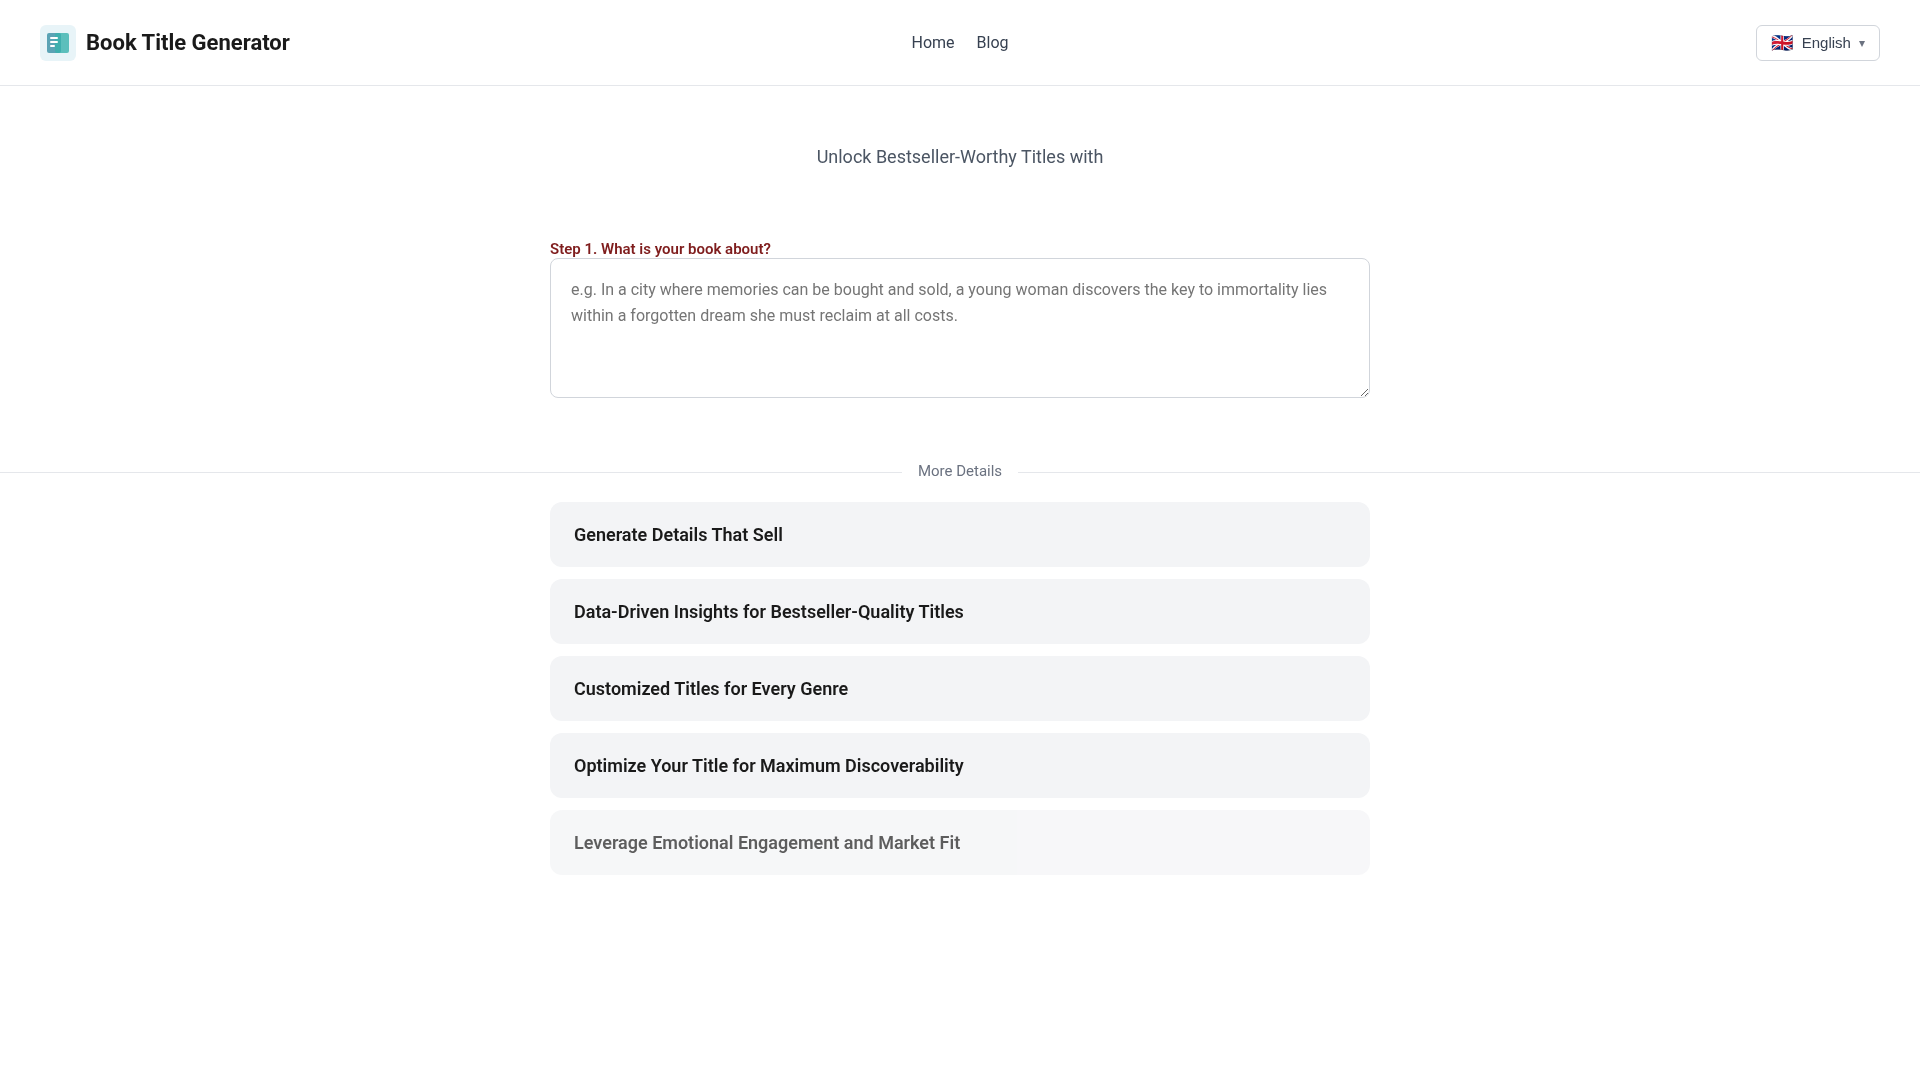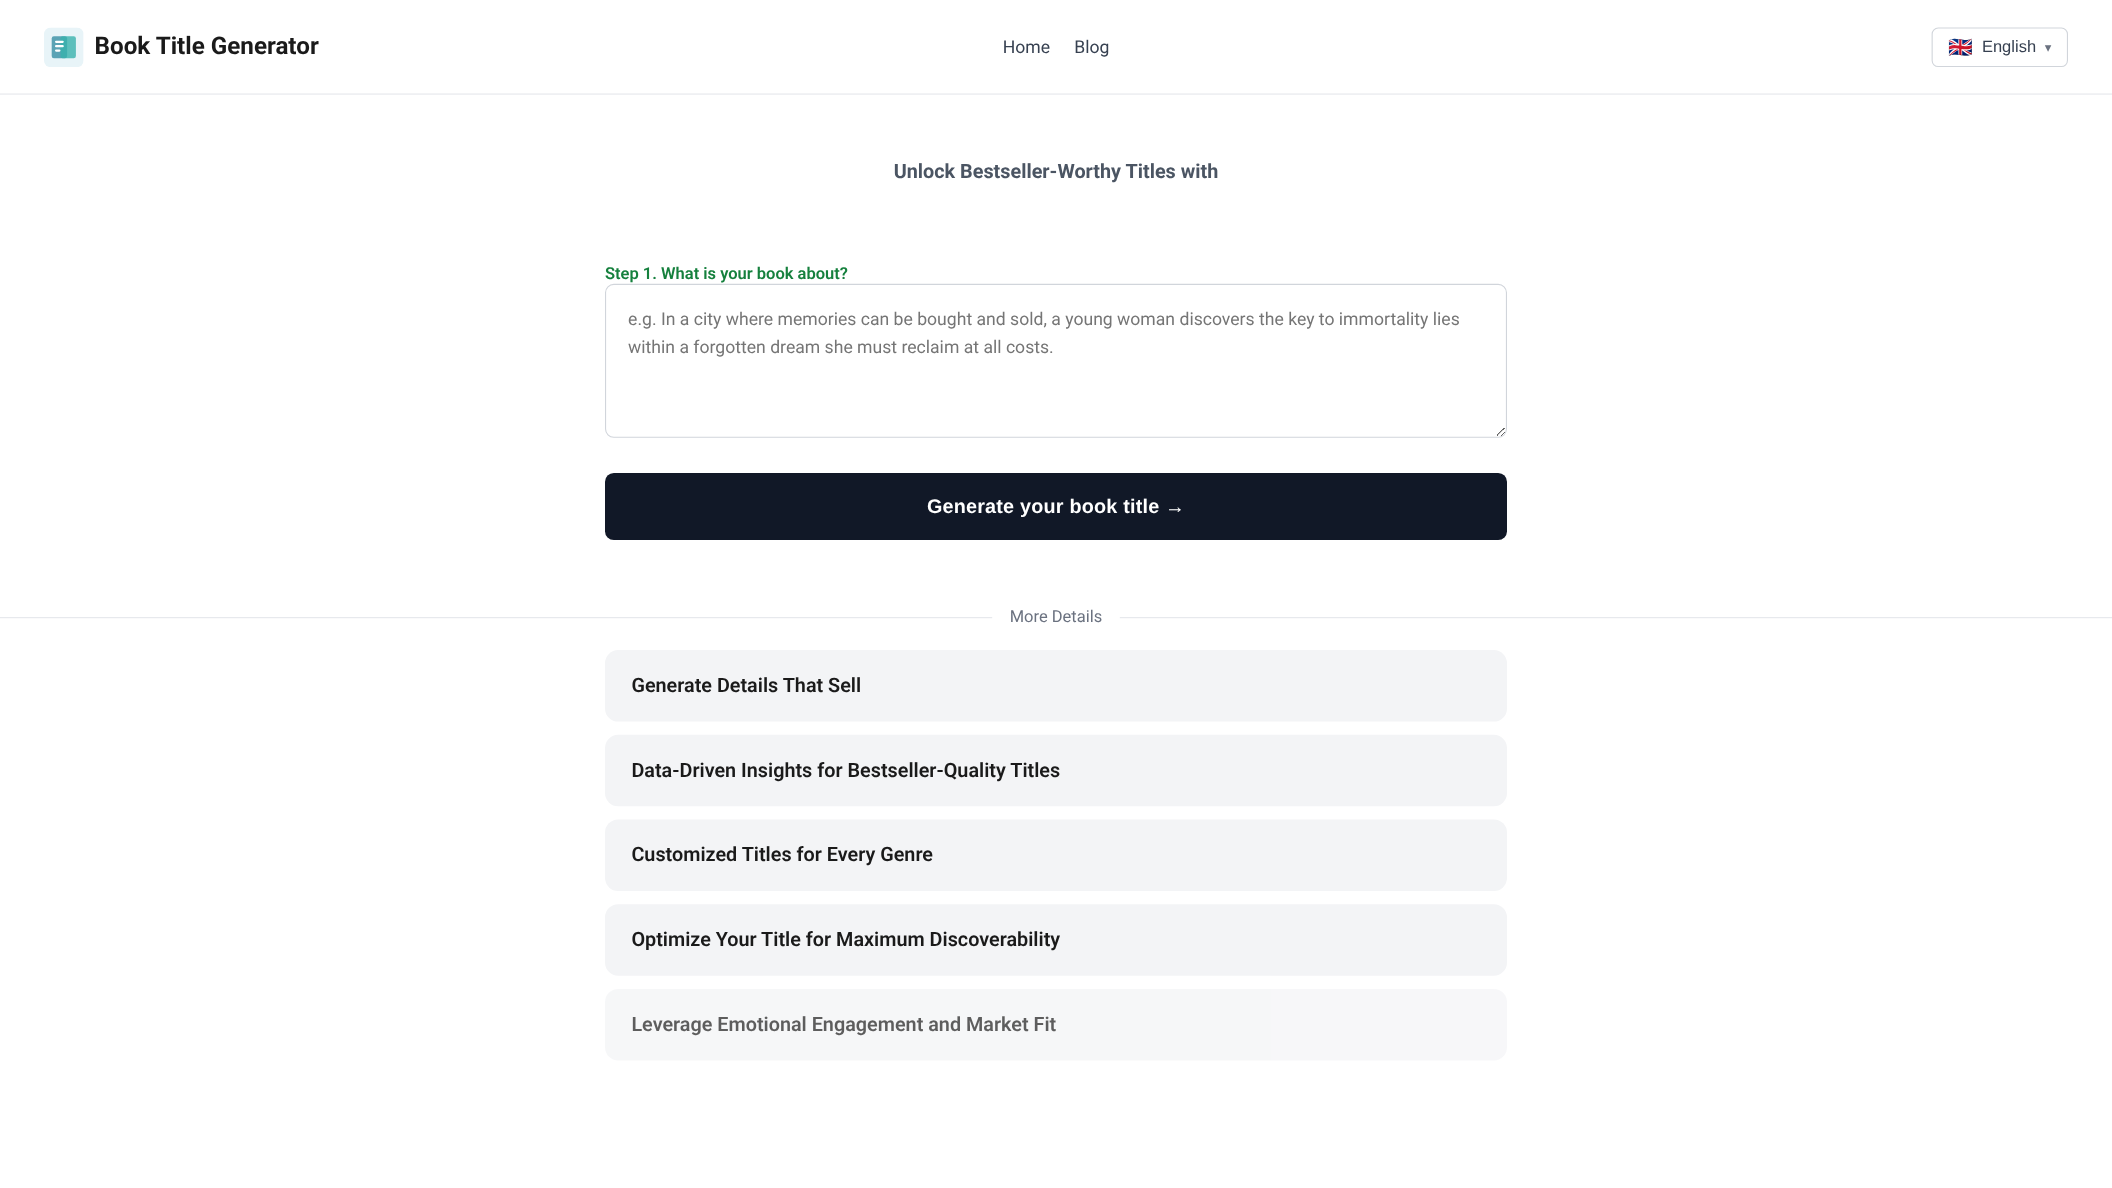--- a/index.html
+++ b/index.html
@@ -85,21 +85,21 @@
     
     .hero {
       text-align: center;
       padding: 60px 40px 40px;
     }
 
     .hero-subtitle {
       font-size: 18px;
       color: #4b5563;
       margin-bottom: 12px;
-      font-weight: 700;
+      font-weight: 400;
     }
 
     .hero-title {
       font-size: 56px;
       font-weight: 800;
       line-height: 1.1;
     }
 
     .hero-title .word-ai { color: #38b2ac; }
     .hero-title .word-powered { color: #38b2ac; }
@@ -110,21 +110,21 @@
     
     .form-section {
       max-width: 900px;
       margin: 0 auto;
       padding: 20px 40px;
     }
 
     .step-label {
       font-size: 15px;
       font-weight: 600;
-      color: #15803d;
+      color: #7f1d1d;
       margin-bottom: 10px;
     }
 
     .book-textarea {
       width: 100%;
       min-height: 140px;
       border: 1px solid #d1d5db;
       border-radius: 8px;
       padding: 18px 20px;
       font-size: 16px;
@@ -283,21 +283,20 @@
 
 <section class="hero">
   <p class="hero-subtitle">Unlock Bestseller-Worthy Titles with</p>
 </section>
 
 <div class="form-section">
   <label class="step-label">Step 1. What is your book about?</label>
   <textarea class="book-textarea" placeholder="e.g. In a city where memories can be bought and sold, a young woman discovers the key to immortality lies within a forgotten dream she must reclaim at all costs." style=""></textarea>
 
 
-  <button class="generate-btn">Generate your book title →</button>
 </div>
 
 <div class="divider-section">
   <hr class="divider-line">
   <span class="divider-text">More Details</span>
 </div>
 
 <div class="details-section">
   <div class="detail-card">
     <span>Generate Details That Sell</span>

